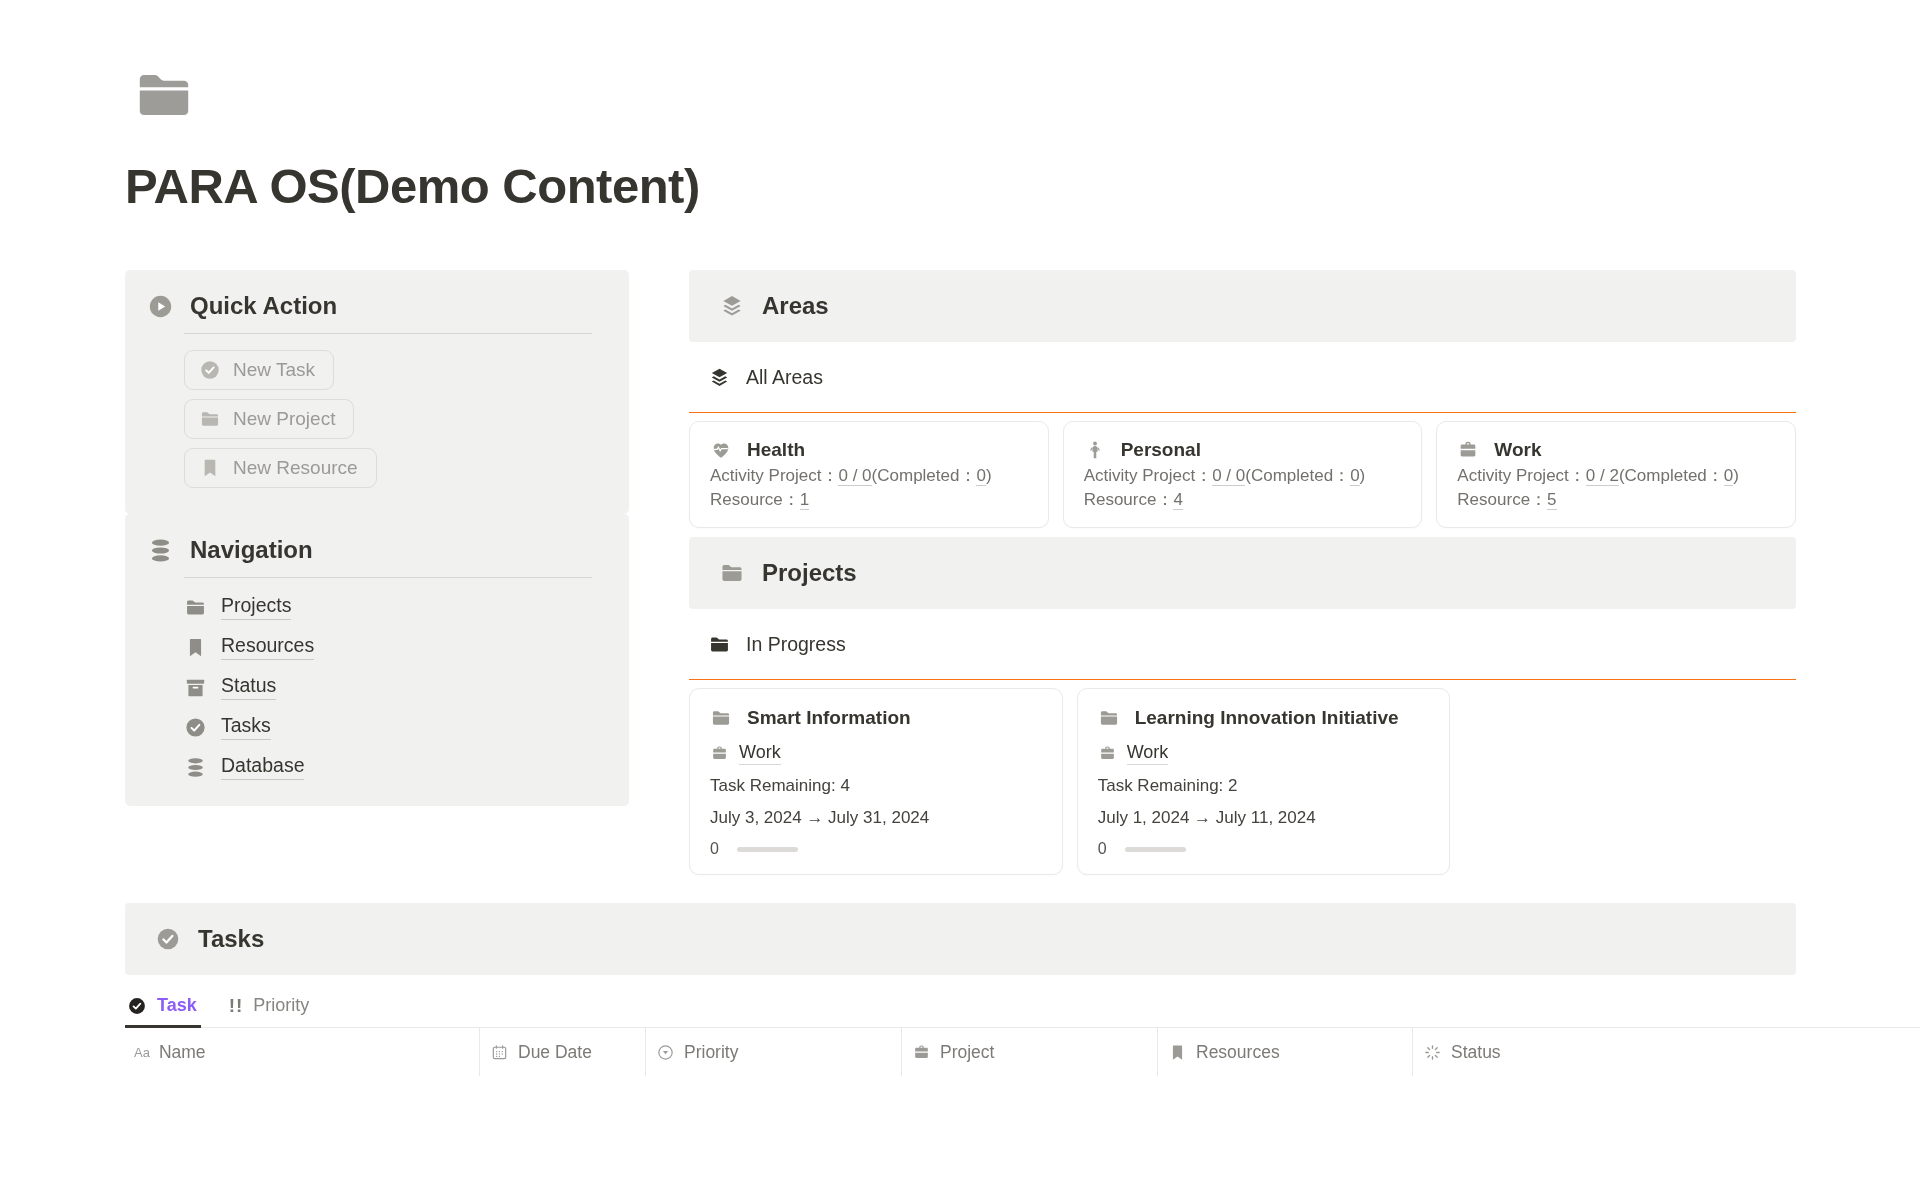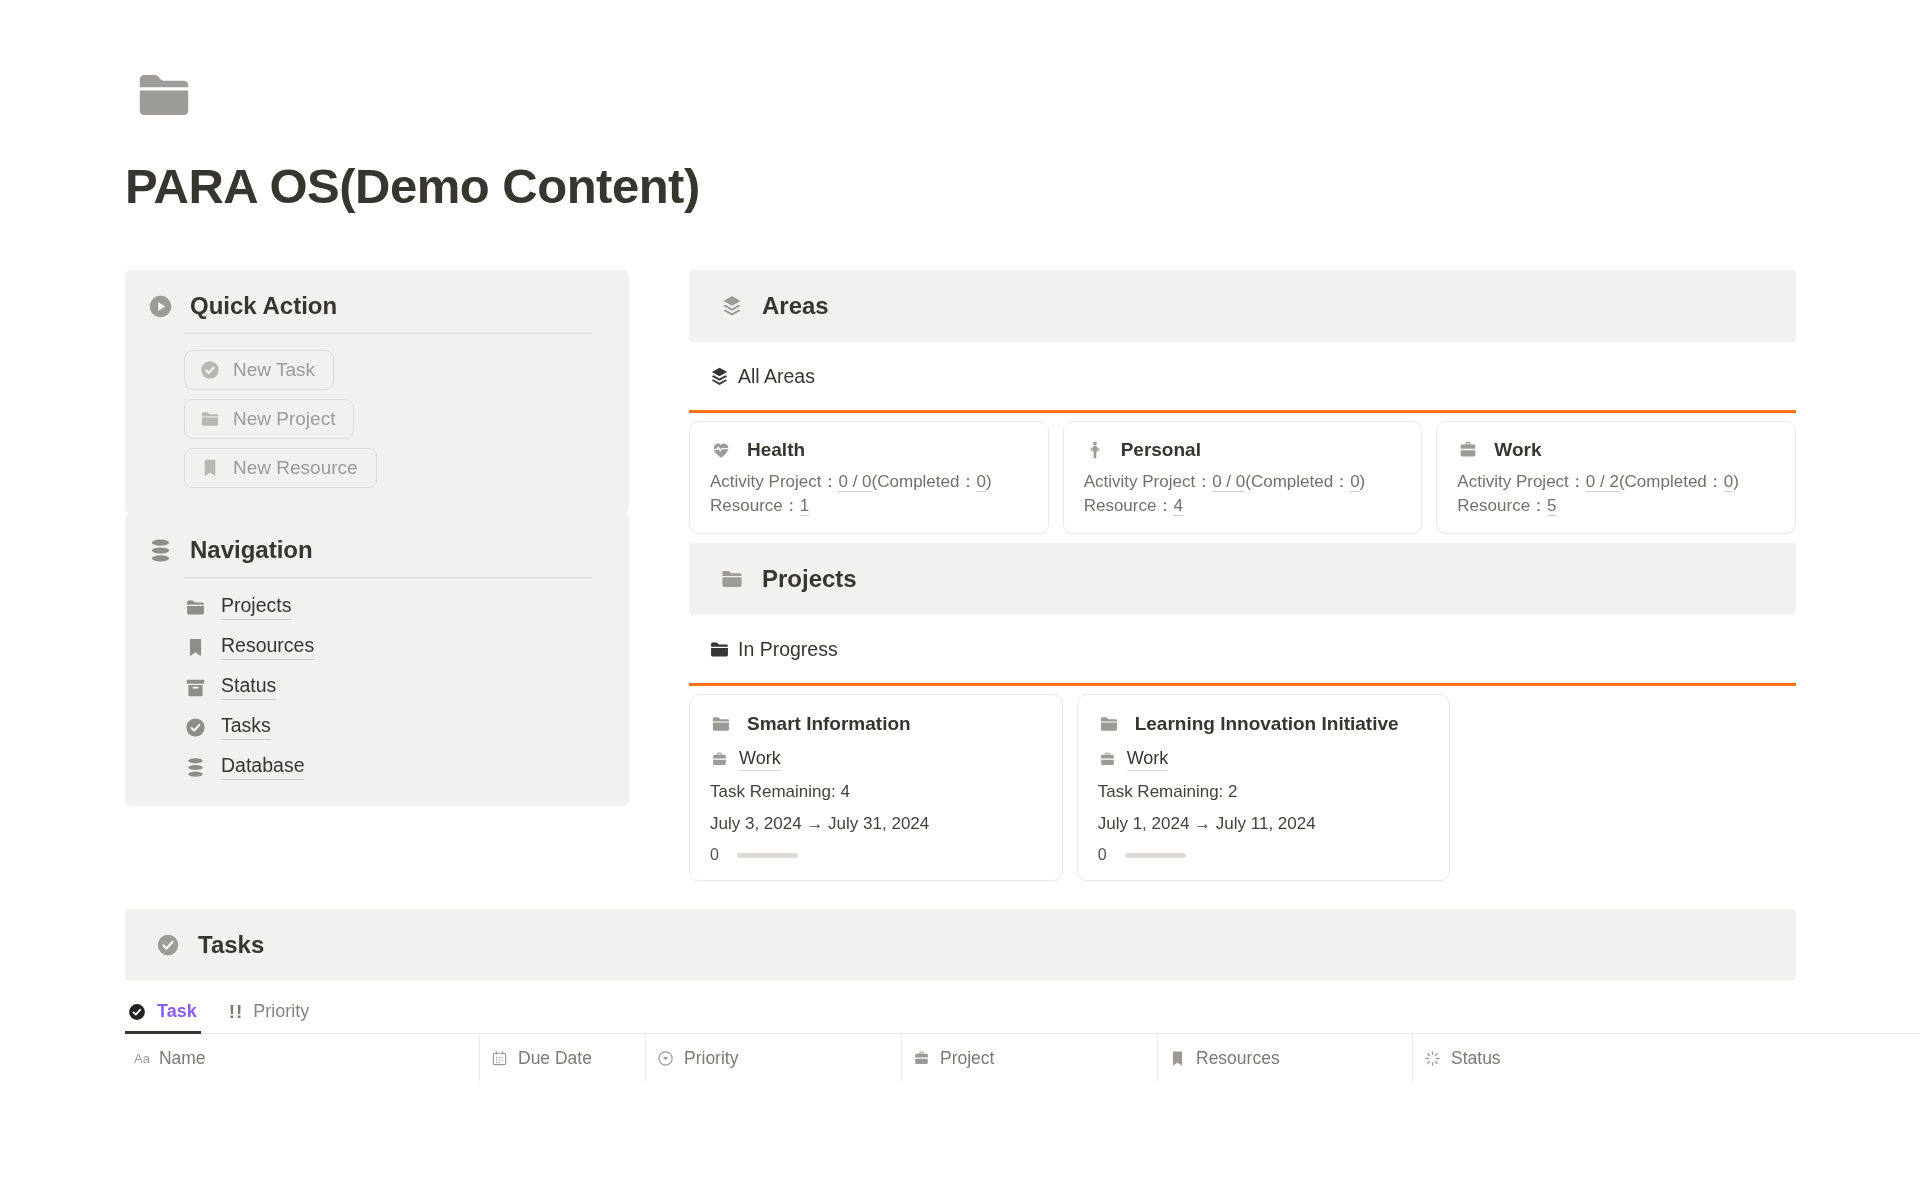--- a/index.html
+++ b/index.html
@@ -47,31 +47,31 @@
   .nav-item .ic { width:23px; height:23px; }
   .nav-link { font-size:19.5px; font-weight:500; color:#37352f; text-decoration:none;
               border-bottom:1.5px solid rgba(55,53,47,.22); padding-bottom:2px; cursor:pointer; }
 
   
   .section-bar { background:#f1f1ef; border-radius:4px; height:72px; display:flex; align-items:center;
                  gap:17px; padding-left:30px; cursor:pointer; }
   .section-bar .ic { width:26px; height:26px; }
   .section-bar h2 { font-size:24px; font-weight:700; color:#37352f; }
 
-  .view-row { height:71px; display:flex; align-items:center; gap:7px; padding-left:19px;
-              border-bottom:3px solid #f97316; cursor:pointer; }
+  .view-row { height:71px; display:flex; align-items:center; gap:15px; padding-left:19px;
+              border-bottom:1px solid #f97316; cursor:pointer; }
   .view-row .ic { width:23px; height:23px; }
   .view-row span { font-size:19.5px; color:#37352f; }
 
   .cards-row { display:flex; gap:14px; margin-top:8px; }
   .cards-row > * { flex:1; min-width:0; }
 
   .mini-card { background:#fff; border:1px solid #e9e9e7; border-radius:10px; padding:17px 20px 15px 20px;
                box-shadow:0 1px 2px rgba(15,15,15,.02); cursor:pointer; }
-  .mini-card .title-row { display:flex; align-items:center; gap:15px; margin-bottom:9px; }
+  .mini-card .title-row { display:flex; align-items:center; gap:15px; margin-bottom:3px; }
   .mini-card .title-row .ic { width:22px; height:22px; }
   .mini-card .title-row .name { font-size:19px; font-weight:600; color:#37352f; }
   .stat-line { font-size:17px; color:#73716c; line-height:1.42; }
   .stat-link { color:#73716c; text-decoration:none; border-bottom:1.2px solid rgba(55,53,47,.25); cursor:pointer; }
 
   .proj-card { padding:18px 20px 16px 20px; }
   .proj-card .title-row { margin-bottom:13px; }
   .area-tag-row { display:flex; align-items:center; gap:10px; margin-bottom:11px; }
   .area-tag-row .ic { width:19px; height:19px; }
   .area-tag-link { font-size:18px; font-weight:500; color:#37352f; text-decoration:none;

